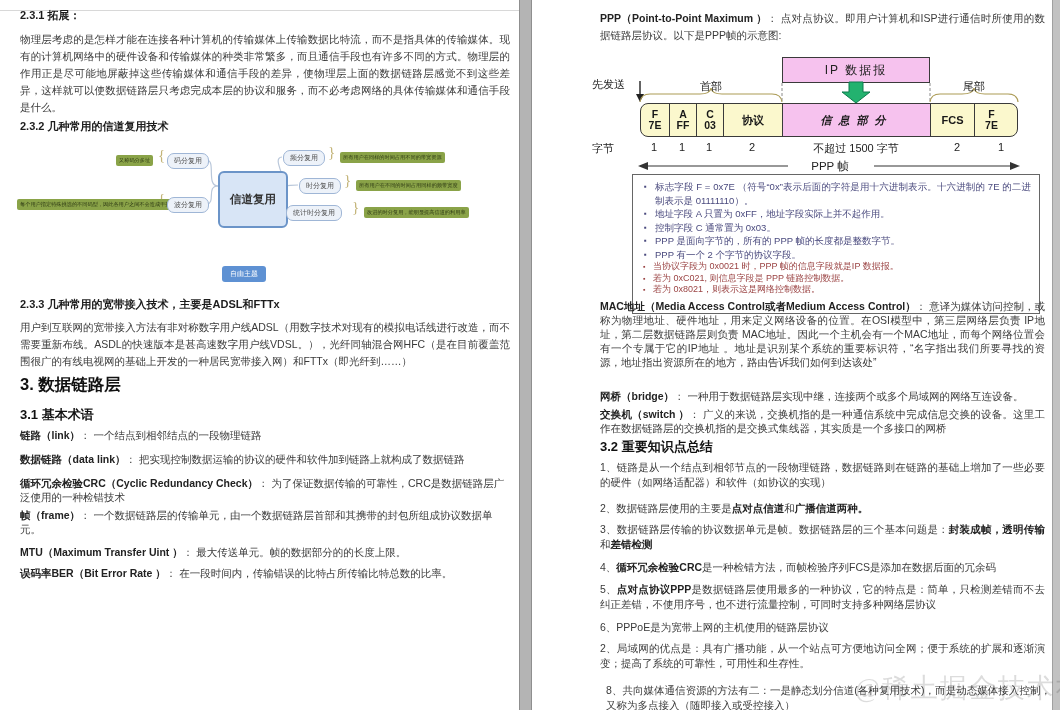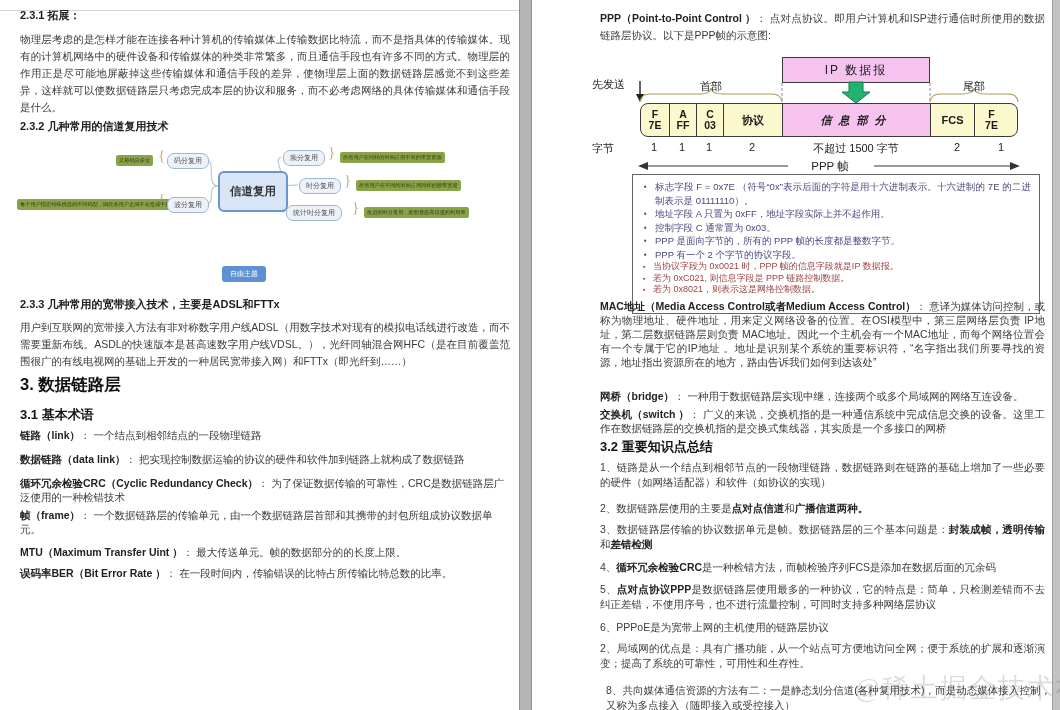--- a/index.html
+++ b/index.html
@@ -19,21 +19,21 @@
   
   .top-line{left:0;top:10px;width:519px;height:1px;background:#d8d8d8;}
   .divider{left:519px;top:0;width:13px;height:710px;background:var(--divider_gray);
            border-left:1px solid #8f8f8f;border-right:1px solid #8f8f8f;box-sizing:border-box;}
   .edge{left:1052px;top:0;width:8px;height:710px;background:#c2c2c2;border-left:1px solid #a0a0a0;box-sizing:border-box;}
   .watermark{left:855px;top:670px;font-size:27px;letter-spacing:2px;white-space:nowrap;
              font-family:"Liberation Serif","DejaVu Serif",serif;color:rgba(40,40,40,0.16);z-index:9;}
   
   .mindmap{left:10px;top:143px;width:490px;height:150px;}
   .mm-center{background:var(--node_blue_fill);border:2px solid var(--node_blue_border);border-radius:6px;
-             font-size:11.5px;font-weight:bold;color:#333;padding:11px 10px;white-space:nowrap;z-index:2;}
+             font-size:11.5px;font-weight:bold;color:#333;padding:19px 10px;white-space:nowrap;z-index:2;}
   .mm-node{background:#edf2f9;border:1px solid #9fb6d6;border-radius:7px;font-size:7px;color:#555;
            padding:2px 6px;white-space:nowrap;z-index:2;}
   .mm-tag{background:var(--tag_olive);border-radius:2px;font-size:5.2px;color:#2e3a14;
           padding:2px 3px;white-space:nowrap;z-index:2;}
   .mm-brace{color:#c3b478;font-size:15px;line-height:1;font-family:"Liberation Serif",serif;z-index:1;}
   .mm-btn{background:var(--button_blue);color:#fff;font-size:7px;border-radius:3px;padding:3px 8px;white-space:nowrap;}
   
   .ppp{left:590px;top:55px;width:455px;height:128px;font-size:11px;color:#222;}
   .ppp svg{position:absolute;left:0;top:0;pointer-events:none;z-index:2;}
   .ip-box{position:absolute;left:192px;top:2px;width:148px;height:26px;background:var(--cell_pink);
@@ -111,21 +111,21 @@
 
   <div class="abs term" style="left:20px;top:428px;width:490px;"><b>链路（link）</b><span>： 一个结点到相邻结点的一段物理链路</span></div>
   <div class="abs term" style="left:20px;top:452px;width:490px;"><b>数据链路（data link）</b><span>： 把实现控制数据运输的协议的硬件和软件加到链路上就构成了数据链路</span></div>
   <div class="abs term" style="left:20px;top:476px;width:490px;"><b>循环冗余检验CRC（Cyclic Redundancy Check）</b><span>： 为了保证数据传输的可靠性，CRC是数据链路层广泛使用的一种检错技术</span></div>
   <div class="abs term" style="left:20px;top:508px;width:490px;"><b>帧（frame）</b><span>： 一个数据链路层的传输单元，由一个数据链路层首部和其携带的封包所组成协议数据单元。</span></div>
   <div class="abs term" style="left:20px;top:545px;width:490px;"><b>MTU（Maximum Transfer Uint ）</b><span>： 最大传送单元。帧的数据部分的的长度上限。</span></div>
   <div class="abs term" style="left:20px;top:566px;width:490px;"><b>误码率BER（Bit Error Rate ）</b><span>： 在一段时间内，传输错误的比特占所传输比特总数的比率。</span></div>
 
   <div class="abs divider"></div>
 
-  <div class="abs rbody" style="left:600px;top:10px;width:445px;line-height:17px;"><b>PPP（Point-to-Point Control ）</b><span>： 点对点协议。即用户计算机和ISP进行通信时所使用的数据链路层协议。以下是PPP帧的示意图:</span></div>
+  <div class="abs rbody" style="left:600px;top:10px;width:445px;line-height:17px;"><b>PPP（Point-to-Point Maximum ）</b><span>： 点对点协议。即用户计算机和ISP进行通信时所使用的数据链路层协议。以下是PPP帧的示意图:</span></div>
 
   <div class="abs ppp">
     <div class="ip-box">IP 数据报</div>
 
     <div class="diagram-label" style="left:2px;top:22px;">先发送</div>
     <div class="diagram-label" style="left:96px;top:24px;width:50px;text-align:center;">首部</div>
     <div class="diagram-label" style="left:359px;top:24px;width:50px;text-align:center;">尾部</div>
 
     <div class="cell-row">
       <div class="cell" style="width:29px;">

